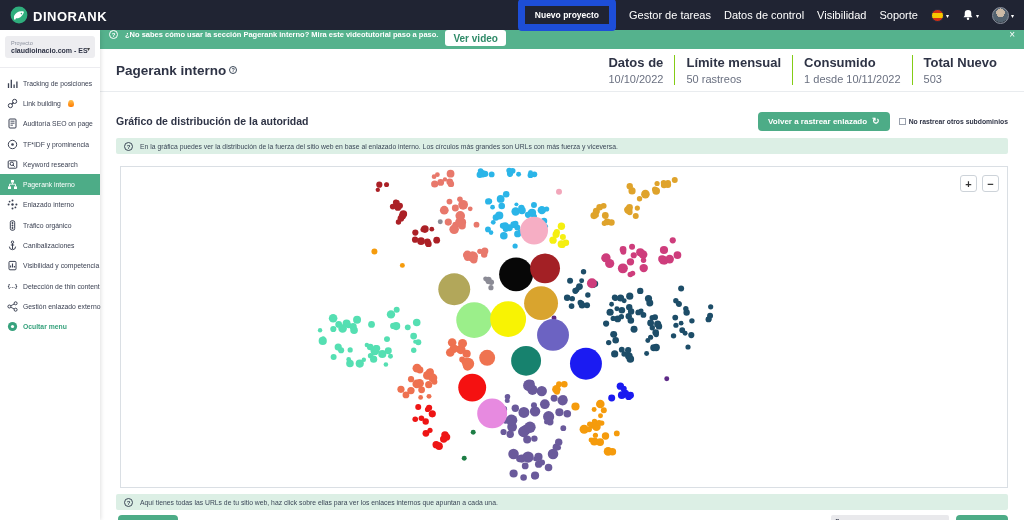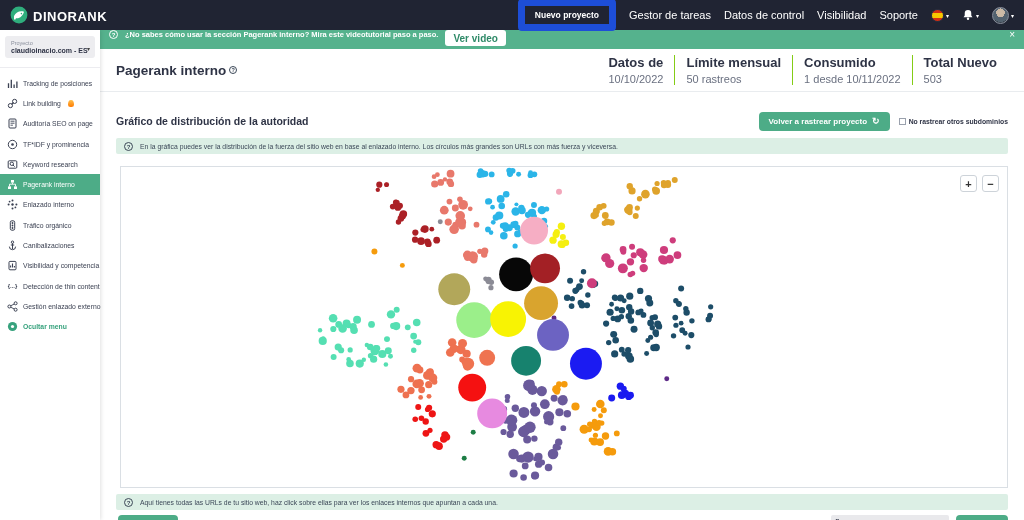--- a/index.html
+++ b/index.html
@@ -268,21 +268,21 @@
         <div class="stat">
           <div class="stat-label">Total Nuevo</div>
           <div class="stat-value">503</div>
         </div>
       </div>
   </div>
 
   <div class="section-row">
     <span class="section-title">Gráfico de distribución de la autoridad</span>
     <button class="btn-green push">
-      <span>Volver a rastrear proyecto</span>
+      <span>Volver a rastrear enlazado</span>
       <span class="refresh-glyph">↻</span>
     </button>
     <span class="chk-wrap">
       <span class="checkbox"></span>
       <span class="chk-label">No rastrear otros subdominios</span>
     </span>
   </div>
 
   <div class="info-bar">
     <span class="q-icon">?</span>

